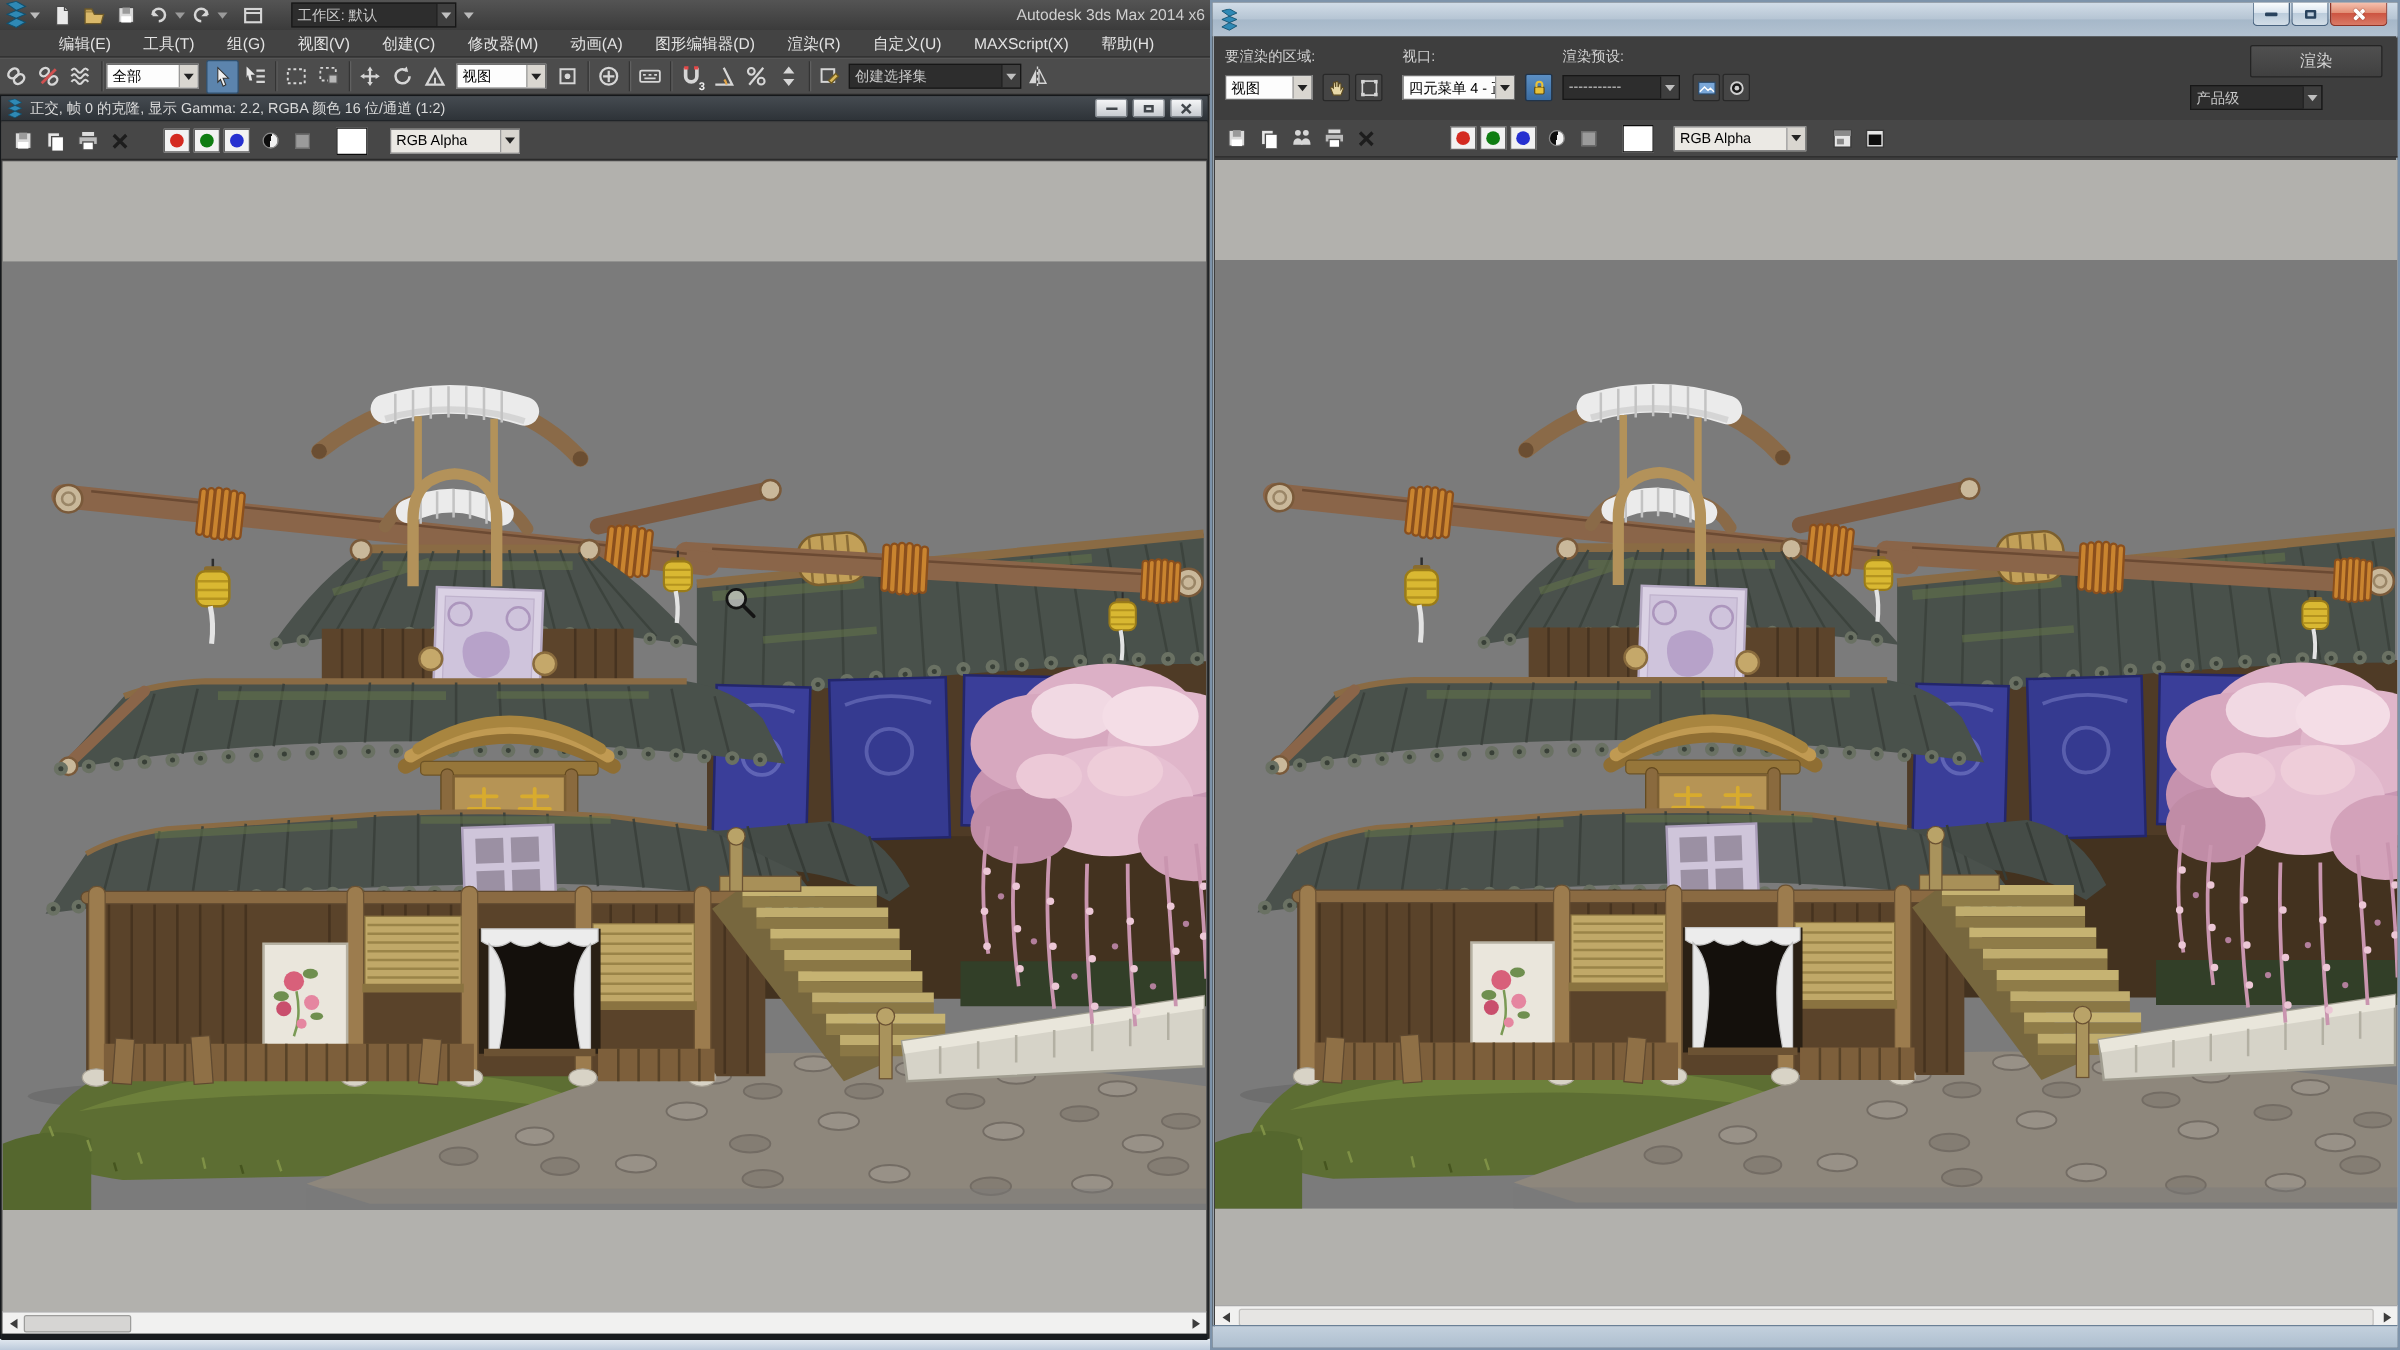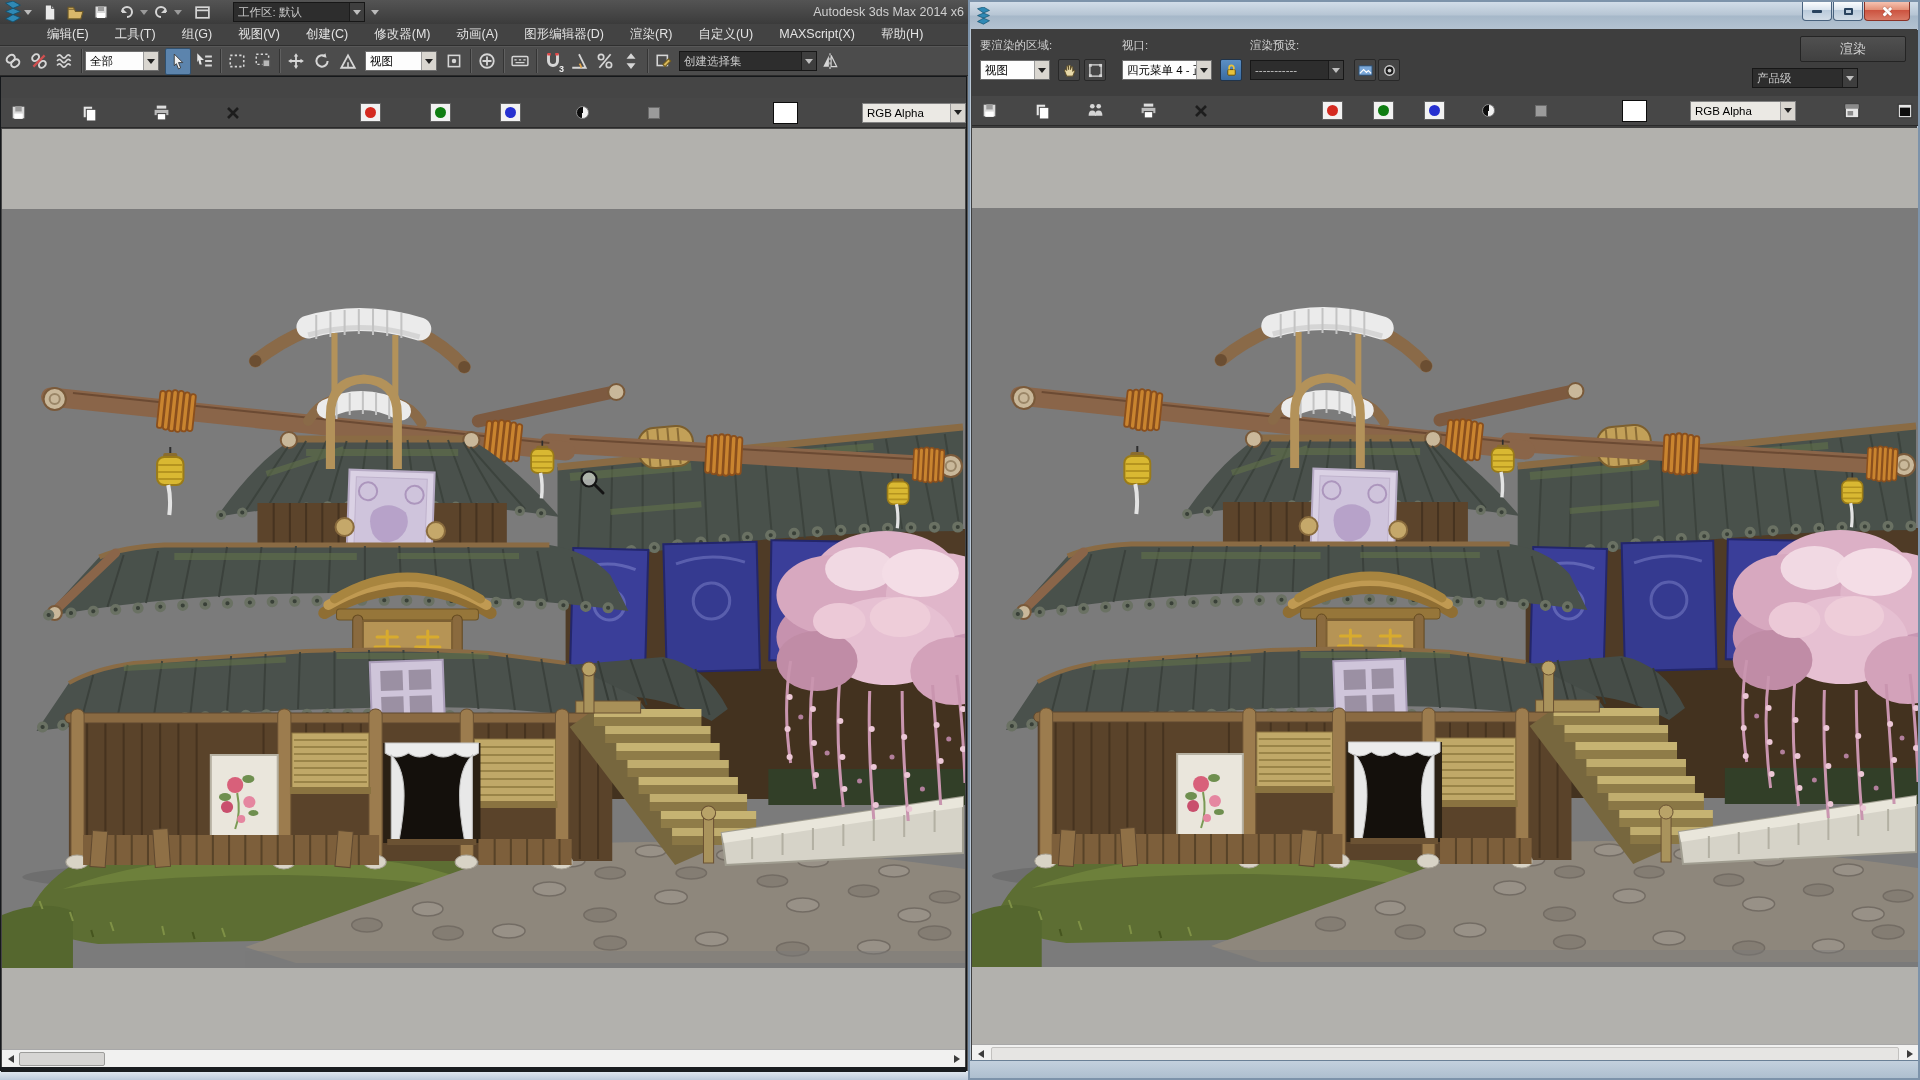--- a/index.html
+++ b/index.html
@@ -1,21 +1,21 @@
 <!DOCTYPE html>
 <html><head>
 <meta charset="utf-8">
 <style>
   html,body{margin:0;padding:0;background:#222;}
   *{box-sizing:border-box;font-family:"Liberation Sans",sans-serif;}
   #screen{position:relative;width:1920px;height:1080px;overflow:hidden;background:#585858;}
 
   
   .qat{position:absolute;left:0;top:0;width:968px;height:24px;background:linear-gradient(#545454,#3b3b3b);display:flex;align-items:center;}
-  .menubar{position:absolute;left:0;top:24px;width:968px;height:22px;background:#434343;display:flex;align-items:flex-end;padding-left:34px;border-bottom:1px solid #2f2f2f;}
+  .menubar{position:absolute;left:0;top:24px;width:968px;height:22px;background:#434343;display:flex;align-items:center;padding-left:34px;border-bottom:1px solid #2f2f2f;}
   .menu-item{padding:0 13px;font-size:12.5px;color:#e3e3e3;height:22px;line-height:22px;white-space:nowrap;}
   .maintb{position:absolute;left:0;top:47px;width:1128px;height:29px;background:#4c4c4c;border-bottom:1px solid #2a2a2a;display:flex;align-items:center;}
   .app-title{position:absolute;left:540px;top:0;width:424px;height:24px;line-height:24px;font-size:12.5px;color:#cfcfcf;text-align:right;overflow:hidden;white-space:nowrap;}
   .qicon{width:24px;height:22px;display:flex;align-items:center;justify-content:center;margin:0 1px;}
   .ti{width:26px;height:27px;display:flex;align-items:center;justify-content:center;flex:0 0 auto;position:relative;}
   .vsep{width:1px;height:24px;background:#343434;box-shadow:1px 0 0 #606060;margin:0 3px;flex:0 0 auto;}
   .active-tool{background:#5c84ad;border:1px solid #30506e;border-radius:2px;}
   .snapnum{position:absolute;right:2px;bottom:1px;font-size:9px;color:#efefef;font-weight:bold;}
 
   
@@ -34,21 +34,21 @@
   
   .rfw-left{position:absolute;left:0;top:76px;width:967px;height:995px;background:#454545;border:1px solid #15181b;}
   .rfw-title{position:absolute;left:0;top:0;width:100%;height:20px;background:linear-gradient(#454b51,#2e3338);display:flex;align-items:center;padding:0 4px;border-bottom:1px solid #202428;}
   .rfw-title .t{font-size:11.5px;color:#dadada;margin-left:5px;white-space:nowrap;overflow:hidden;flex:1;}
   .xb{width:26px;height:15px;border:1px solid #878d93;border-radius:2px;background:linear-gradient(#f4f5f6,#c7cbd0);display:flex;align-items:center;justify-content:center;margin-left:4px;flex:0 0 auto;}
   .g-min{width:9px;height:2px;background:#41464b;}
   .g-max{width:8px;height:6px;border:2px solid #41464b;}
   .g-x{position:relative;width:10px;height:10px;}
   .g-x::before,.g-x::after{content:"";position:absolute;left:4px;top:0;width:2px;height:10px;background:#41464b;}
   .g-x::before{transform:rotate(45deg);} .g-x::after{transform:rotate(-45deg);}
-  .rfw-tb{position:absolute;left:0;width:100%;height:30px;background:#474747;border-bottom:1px solid #2a2a2a;display:flex;align-items:center;justify-content:space-between;}
+  .rfw-tb{position:absolute;left:0;width:100%;height:30px;background:#474747;border-bottom:1px solid #2a2a2a;display:flex;align-items:center;}
   .chbtn{width:21px;height:19px;background:#f2f2f2;border:1px solid #626262;display:flex;align-items:center;justify-content:center;margin-right:3px;flex:0 0 auto;}
   .dot{width:11px;height:11px;border-radius:50%;}
   .halfdot{width:13px;height:13px;border-radius:50%;background:linear-gradient(100deg,#0d0d0d 50%,#f2f2f2 50%);border:1px solid #8a8a8a;}
   .alphadot{width:12px;height:12px;background:#9b9b9b;border:1px solid #6a6a6a;}
   .swatch{width:25px;height:22px;background:#ffffff;border:1px solid #0c0c0c;flex:0 0 auto;}
   .canvas{position:absolute;left:1px;width:963px;background:#b2b1ad;overflow:hidden;}
   .hscroll{position:absolute;left:1px;height:18px;background:#f1f1f0;border-top:1px solid #a8a8a8;display:flex;align-items:center;}
   .sb-arrow{width:17px;height:17px;display:flex;align-items:center;justify-content:center;flex:0 0 auto;}
   .sb-thumb{height:14px;background:#d6d5d3;border:1px solid #9d9d9b;border-radius:2px;}
   .tri-l{width:0;height:0;border-top:4px solid transparent;border-bottom:4px solid transparent;border-right:6px solid #3c3c3c;}
@@ -807,20 +807,35 @@
     <span class="ti">
         <svg width="18" height="18" viewBox="0 0 16 16">
           <use href="#i-mirror"></use>
         </svg>
       </span>
   </div>
 
   <div class="bottomstrip"></div>
 
   <div class="rfw-left">
+    <div class="rfw-title">
+      <svg width="14" height="16" viewBox="0 0 16 21">
+          <use href="#i-logo"></use>
+        </svg>
+      <span class="t">正交, 帧 0 的克隆, 显示 Gamma: 2.2, RGBA 颜色 16 位/通道 (1:2)</span>
+      <span class="xb">
+          <span class="g-min"></span>
+        </span>
+      <span class="xb">
+          <span class="g-max"></span>
+        </span>
+      <span class="xb">
+          <span class="g-x"></span>
+        </span>
+    </div>
     <div class="rfw-tb" style="top:21px">
       <span class="ti" style="margin-left:4px">
           <svg width="17" height="17" viewBox="0 0 16 16">
             <use href="#i-save"></use>
           </svg>
         </span>
       <span class="ti">
           <svg width="17" height="17" viewBox="0 0 16 16">
             <use href="#i-copy"></use>
           </svg>

